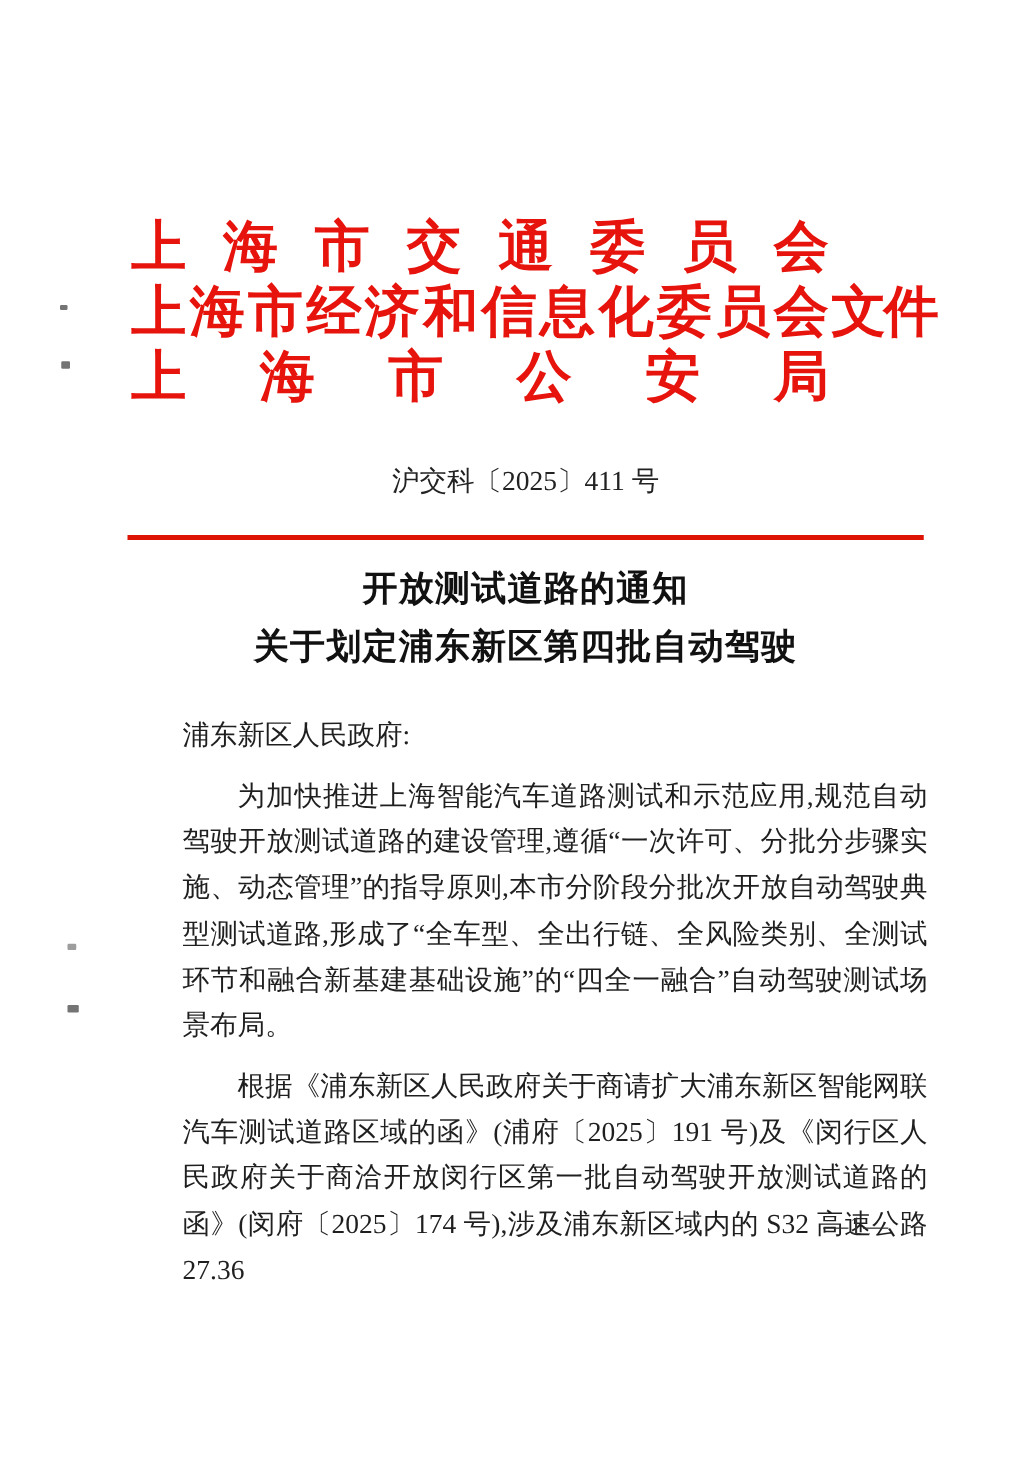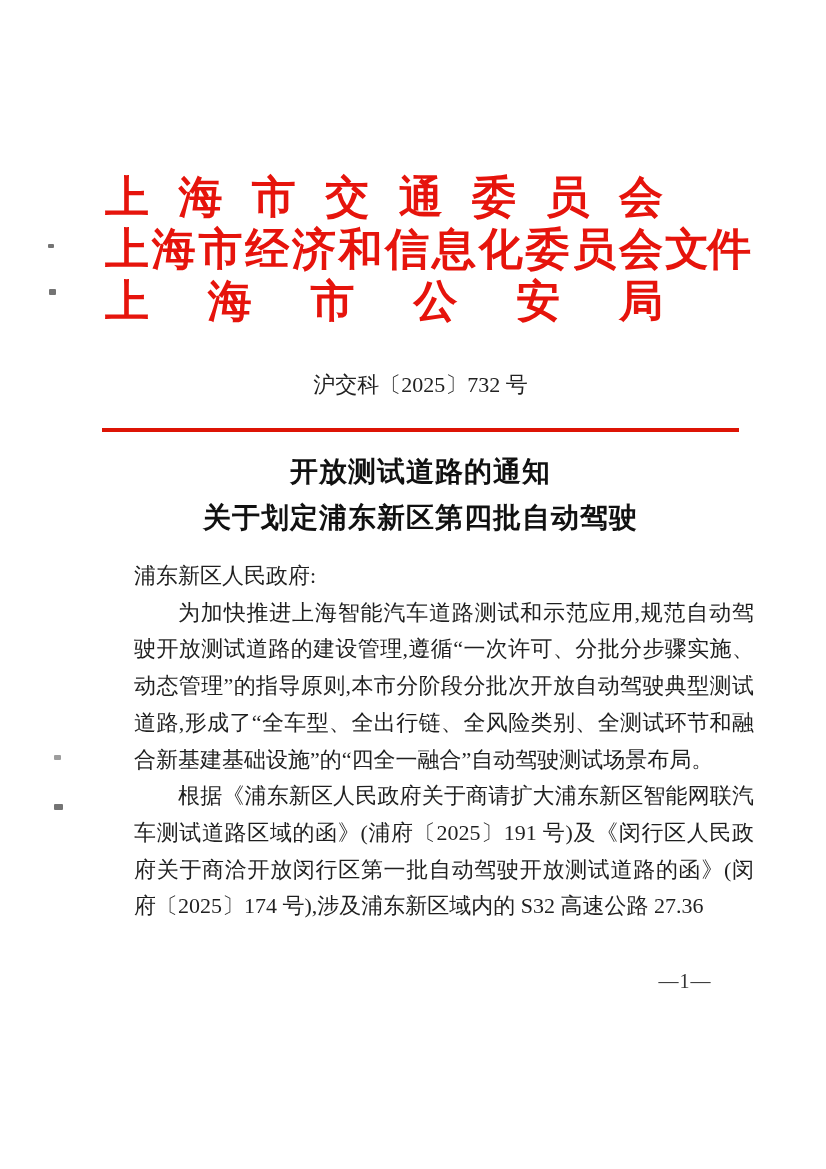--- a/index.html
+++ b/index.html
@@ -70,21 +70,21 @@
 
   
   .doc-body{
     position:absolute;
     top:558px;left:134px;width:620px;
     font-size:22px;
     line-height:36.7px;
     text-align:justify;
     color:var(--text-black,#1f1f1f);
   }
-  .doc-body p{margin:0;}
+  .doc-body p{margin:12px;}
   .doc-body p.indent{text-indent:2em;}
 
   
   .page-number{
     position:absolute;
     top:970px;left:645px;width:80px;
     text-align:center;
     font-size:20px;
     letter-spacing:1px;
     color:#333;
@@ -147,21 +147,21 @@
           <span>上</span>
           <span>海</span>
           <span>市</span>
           <span>公</span>
           <span>安</span>
           <span>局</span>
         </div>
     </div>
   </div>
 
-  <div class="doc-number">沪交科〔2025〕732 号</div>
+  <div class="doc-number">沪交科〔2025〕411 号</div>
 
   <div class="red-rule"></div>
 
   <div class="doc-title">
     <div>开放测试道路的通知</div>
     <div>关于划定浦东新区第四批自动驾驶</div>
   </div>
 
   <div class="doc-body">
     <p>浦东新区人民政府:</p>

